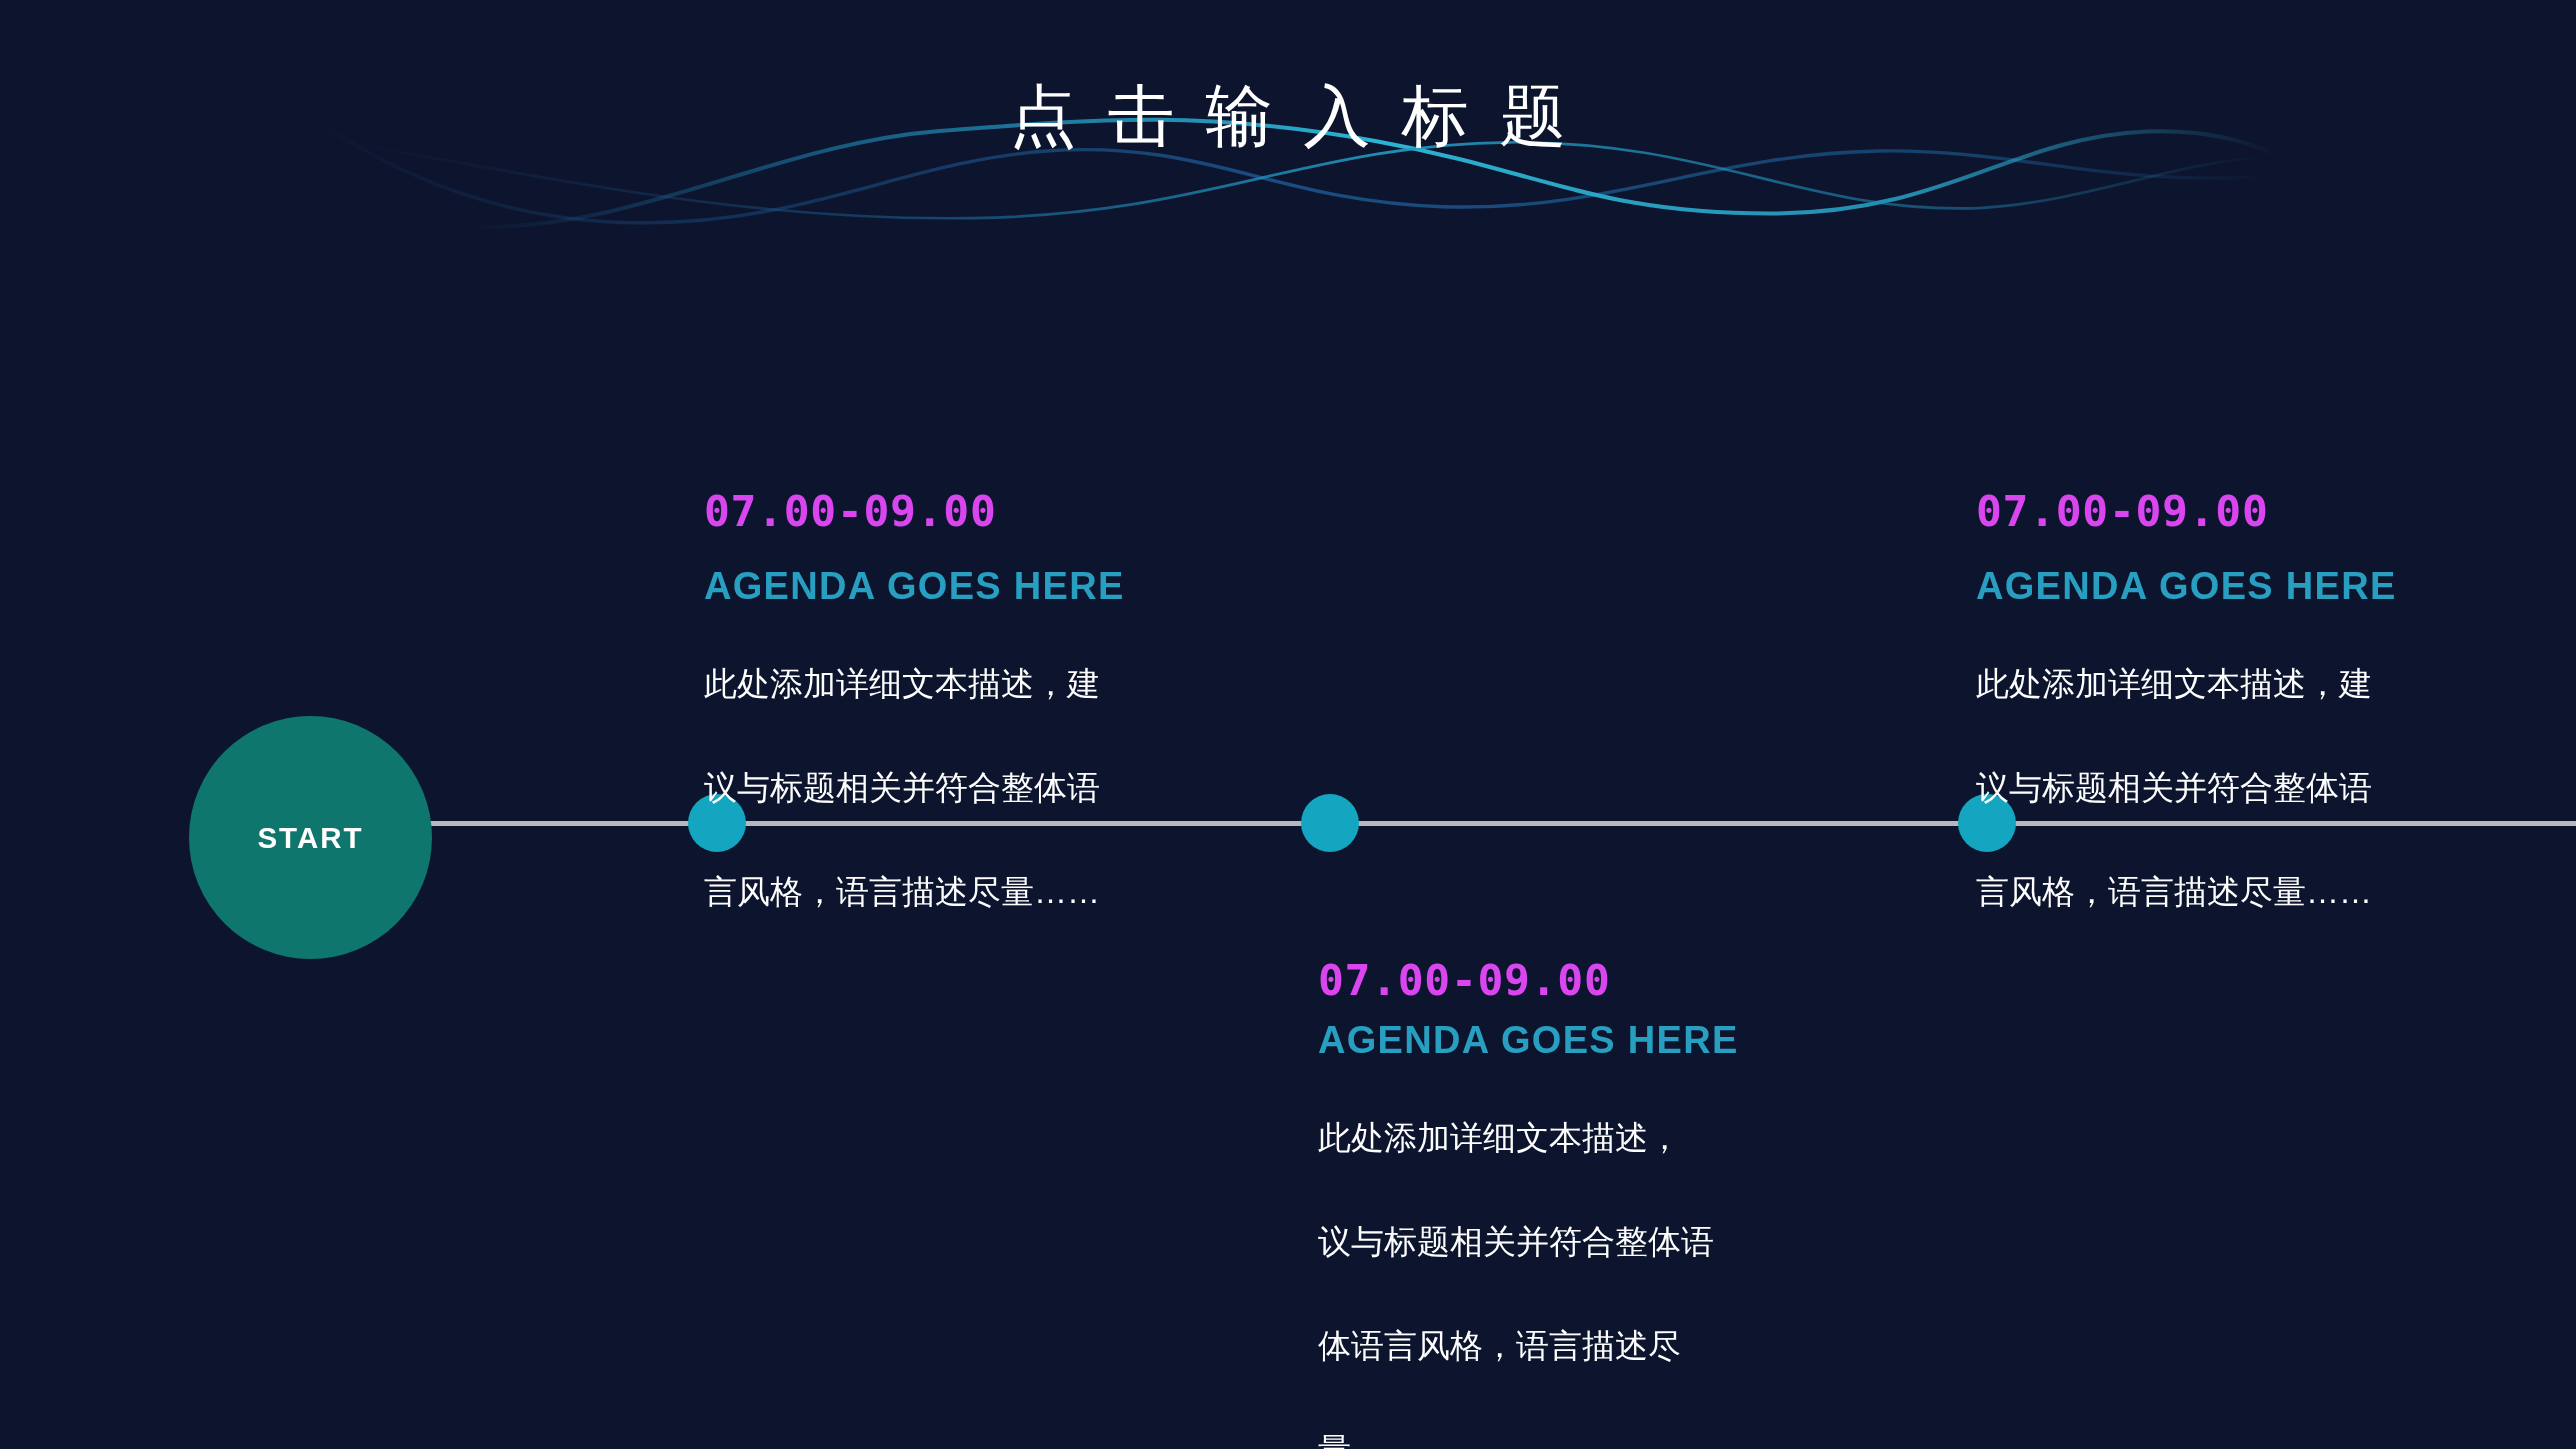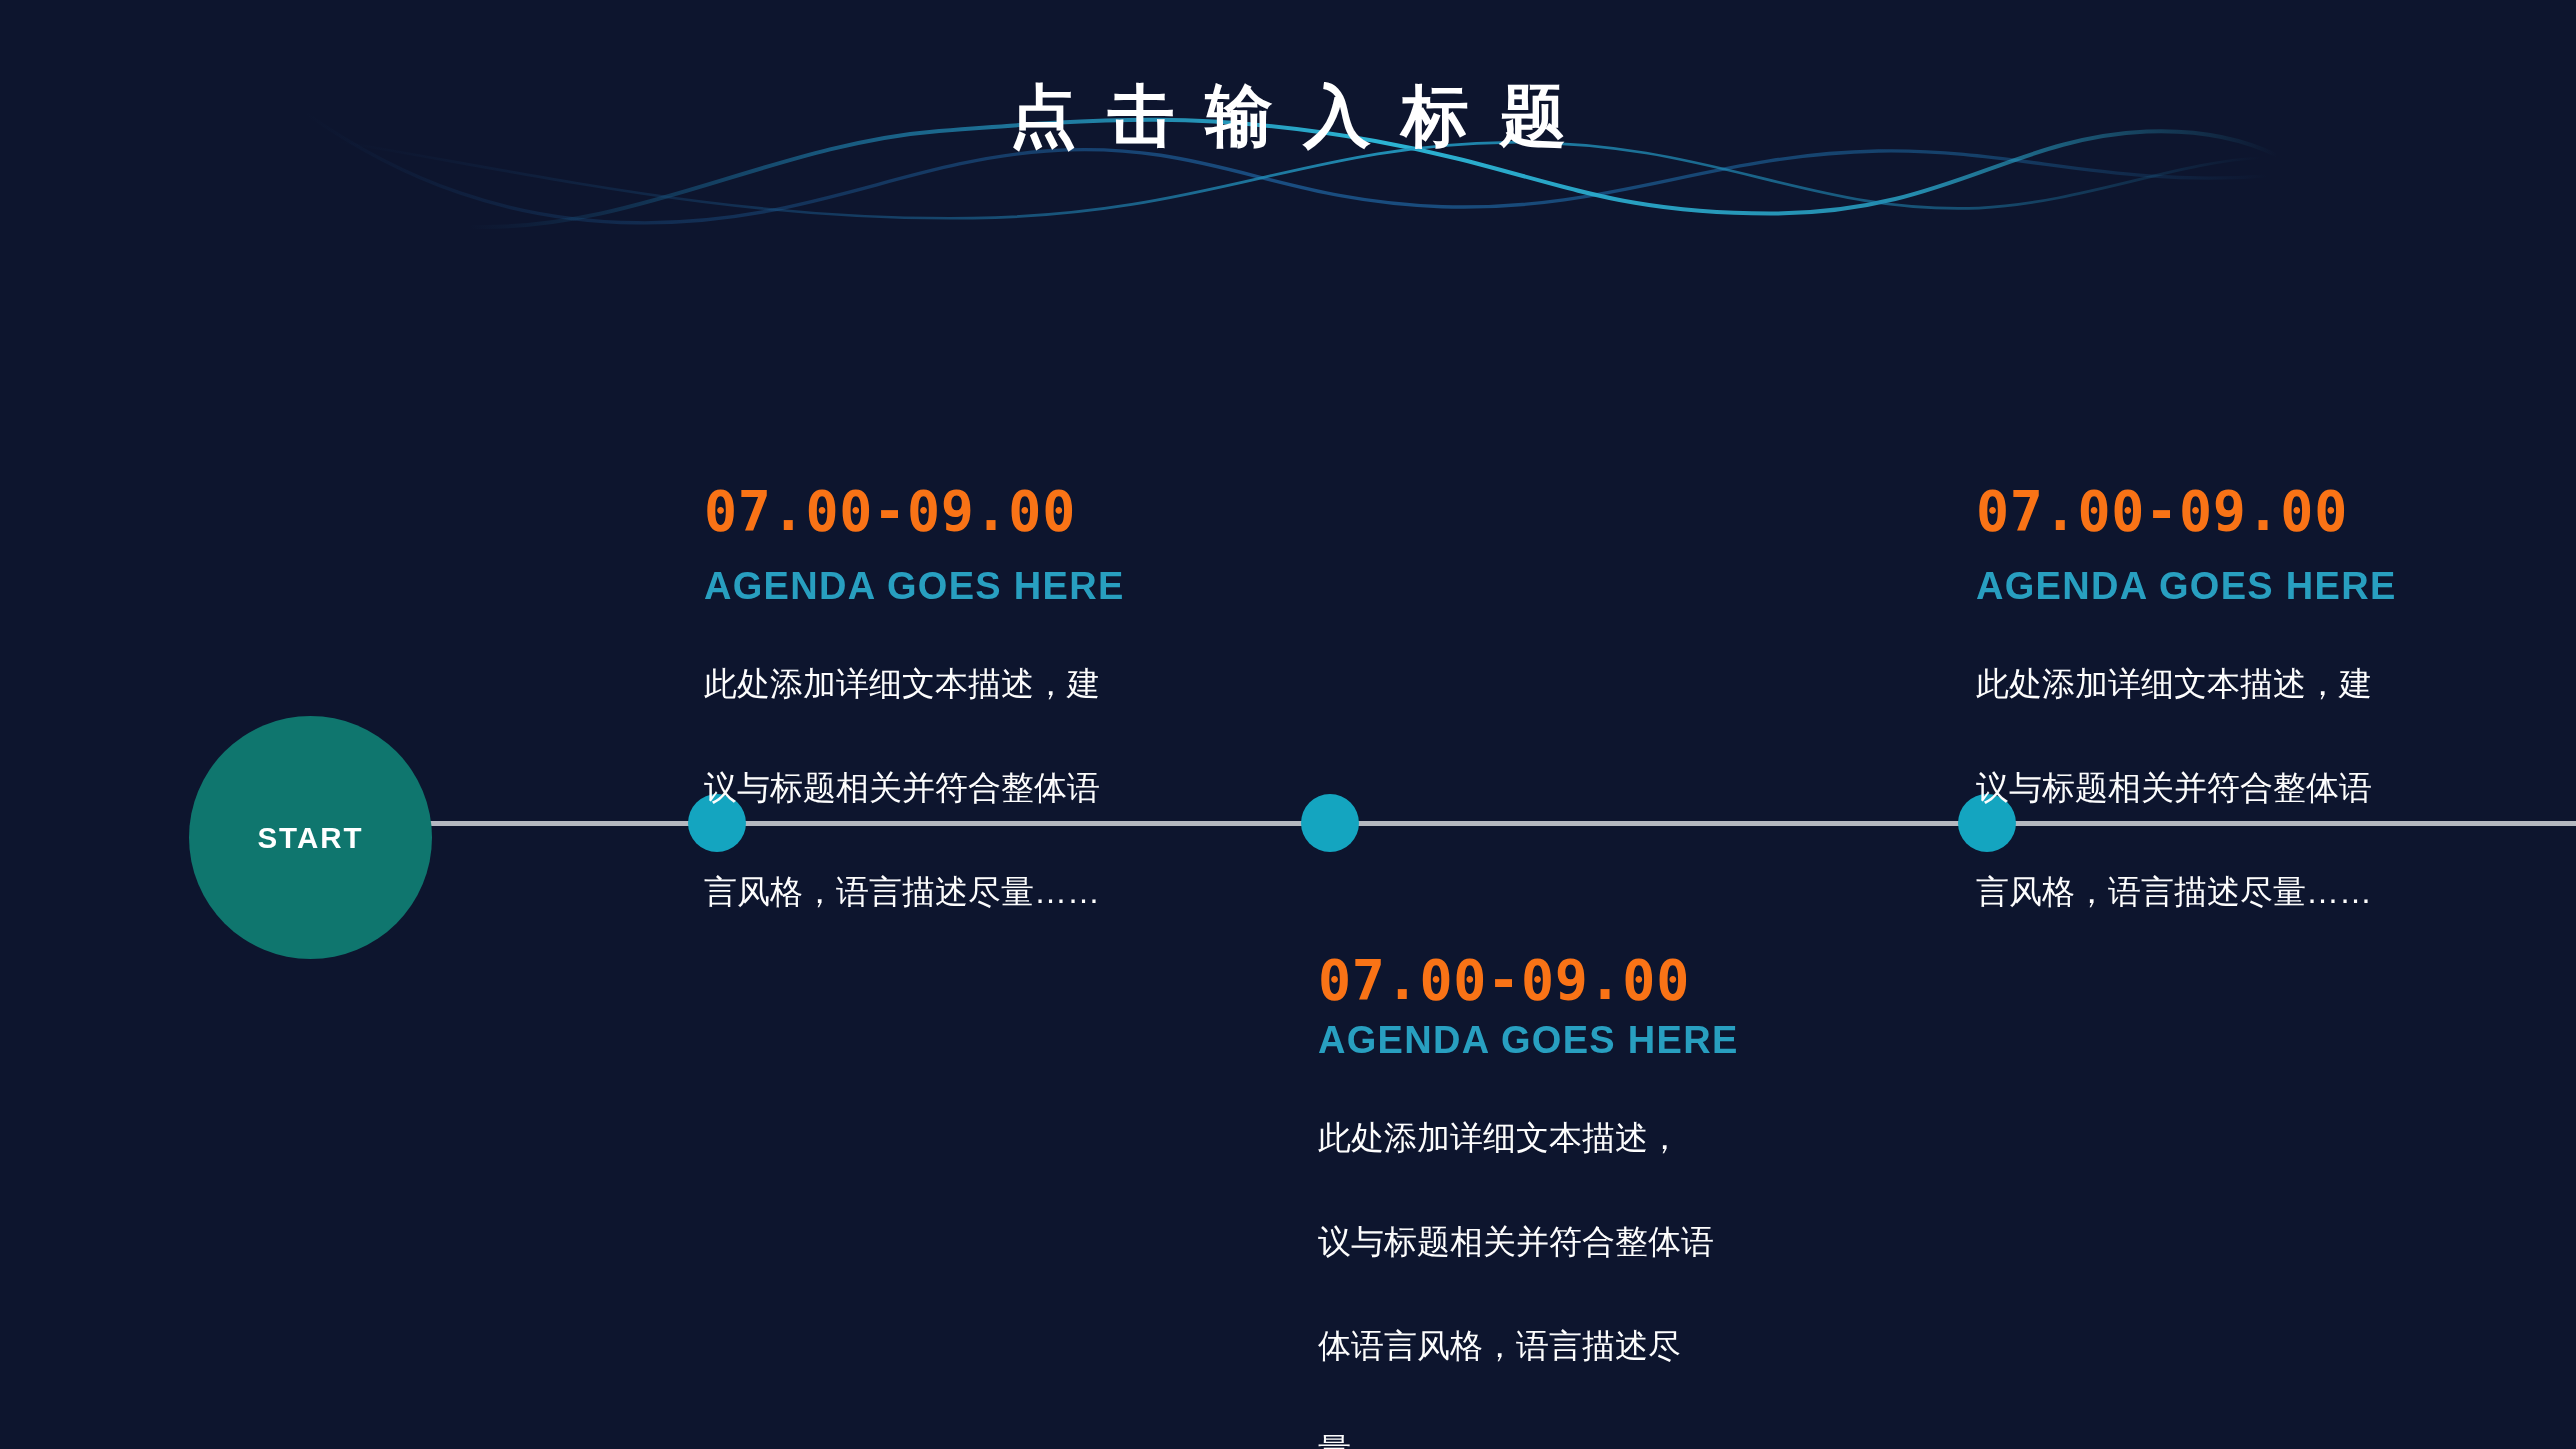--- a/index.html
+++ b/index.html
@@ -9,21 +9,21 @@
     background:#0d152e;
     overflow:hidden;
     font-family:"Liberation Sans", sans-serif;
   }
   
   .title{
     position:absolute;
     left:0;top:75px;width:2576px;
     text-align:center;
     font-size:67px;line-height:81px;
-    font-weight:bold;
+    font-weight:normal;
     color:#ffffff;
     letter-spacing:31px;
     text-indent:31px; 
     white-space:nowrap;
   }
   
   .waves{position:absolute;left:0;top:0;width:2576px;height:349px;}
   
   .tl-line{
     position:absolute;
@@ -54,22 +54,22 @@
     top:794px;
   }
   .dot-1{left:688px;}
   .dot-2{left:1301px;}
   .dot-3{left:1958px;}
   
   .agenda{position:absolute;white-space:nowrap;}
   .agenda .time{
     font-family:"DejaVu Sans Mono", monospace;
     font-weight:bold;
-    font-size:55px;line-height:51px;
-    color:#f97316;
+    font-size:43px;line-height:51px;
+    color:#d946ef;
     letter-spacing:0.7px;
   }
   .agenda .heading{
     font-weight:bold;
     font-size:38px;line-height:44px;
     color:#289fc0;
     letter-spacing:1.3px;
   }
   .agenda .desc{color:#fdfdfd;}
   .agenda .dline{

